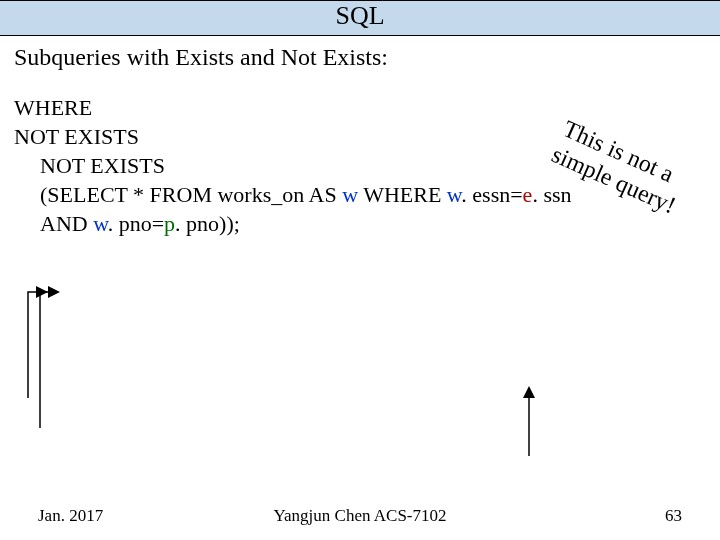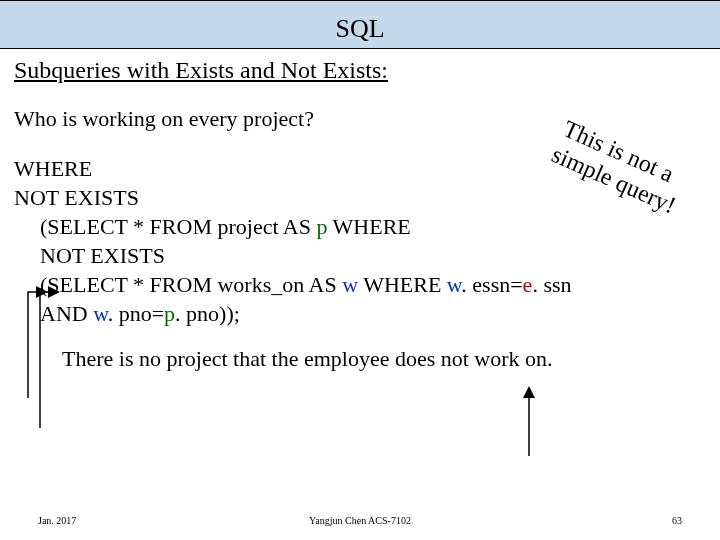--- a/index.html
+++ b/index.html
@@ -10,26 +10,25 @@
     background: #fff;
     position: relative;
     overflow: hidden;
   }
   .title-bar {
     background: #c5d9ed;
     border-top: 1.5px solid #000;
     border-bottom: 1.5px solid #000;
     text-align: center;
     font-size: 26px;
-    padding: 13px 0 4px 0;
+    padding: 0 0 4px 0;
   }
   .subtitle {
     font-size: 24px;
     padding: 8px 2px 0 14px;
-    text-decoration: underline;
   }
   .content {
     padding: 22px 14px 0 48px;
     font-size: 22px;
     position: relative;
   }
   .question {
     margin-bottom: 22px;
     margin-left: -34px;
   }
@@ -54,21 +53,21 @@
     font-size: 24px;
     transform: rotate(24deg);
     line-height: 1.15;
     text-align: left;
   }
   .footer {
     position: absolute;
     bottom: 14px;
     left: 0;
     width: 100%;
-    font-size: 10px;
+    font-size: 17px;
     padding: 0 38px;
     display: flex;
     justify-content: space-between;
   }
   .footer .mid {
     position: absolute;
     left: 50%;
     transform: translateX(-50%);
   }
   
@@ -78,32 +77,29 @@
   }
 </style>
 </head>
 <body>
 
 <div class="title-bar">SQL</div>
 
 <div class="subtitle">Subqueries with Exists and Not Exists:</div>
 
 <div class="content">
-  <div class="question">Who is working on every project?</div>
 
   <div class="sql-block">
     <div>WHERE</div>
     <div>NOT EXISTS</div>
-    <div class="indent1"><span>(SELECT * FROM project AS </span><span class="alias-p">p</span><span> WHERE</span></div>
     <div class="indent1">NOT EXISTS</div>
     <div class="indent1"><span>(SELECT * FROM works_on AS </span><span class="alias-w">w</span><span> WHERE </span><span class="alias-w">w</span><span>. essn=</span><span class="alias-e">e</span><span>. ssn</span></div>
     <div class="indent1"><span>AND </span><span class="alias-w">w</span><span>. pno=</span><span class="alias-p">p</span><span>. pno));</span></div>
   </div>
 
-  <div class="caption">There is no project that the employee does not work on.</div>
 </div>
 
 <div class="rotated-note">
   <div>This is not a</div>
   <div>simple query!</div>
 </div>
 
 <svg class="arrow-svg" style="left:22px; top:286px;" width="26" height="118">
   <defs>
       <marker id="ah1" markerWidth="8" markerHeight="8" refX="4" refY="4" orient="auto">

